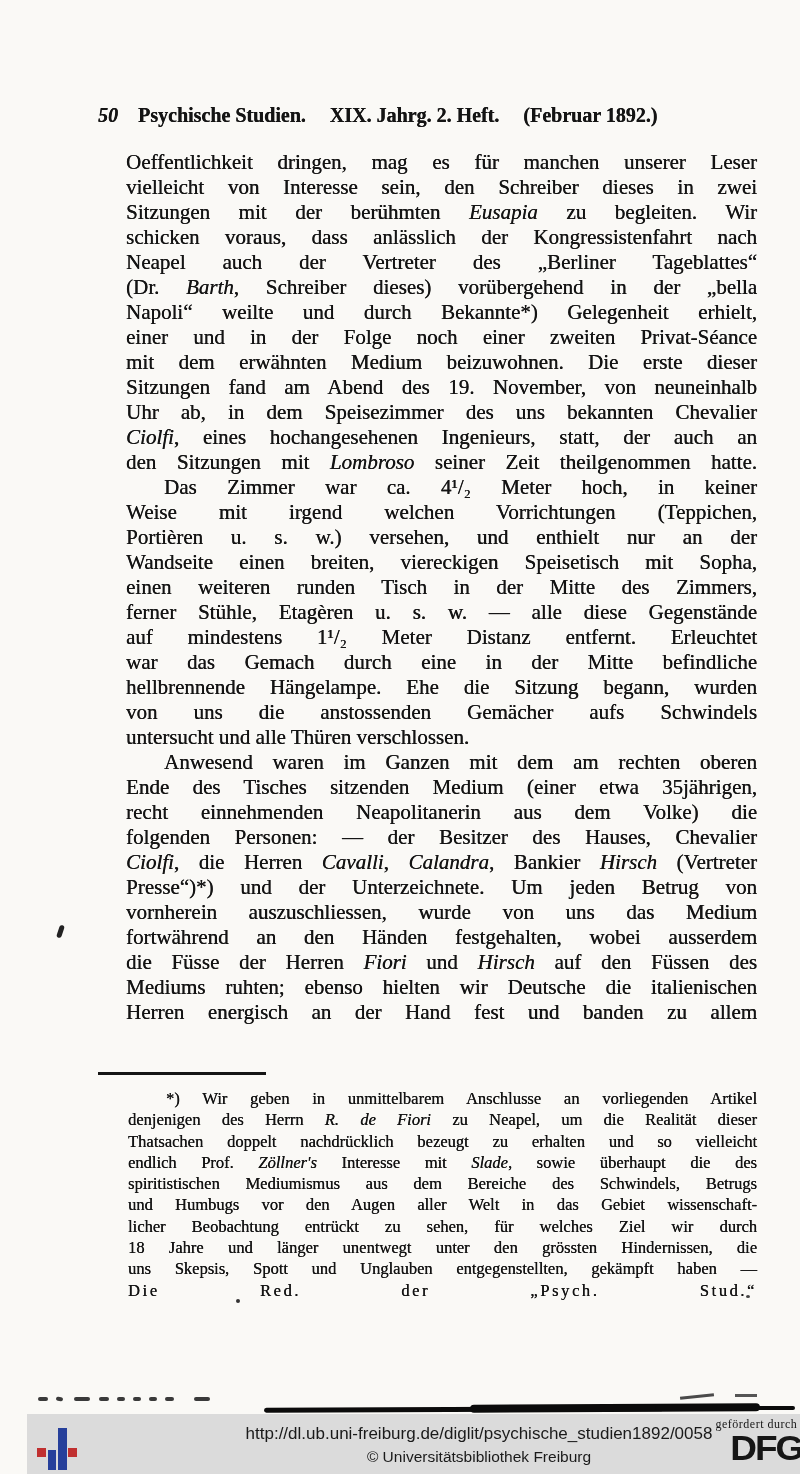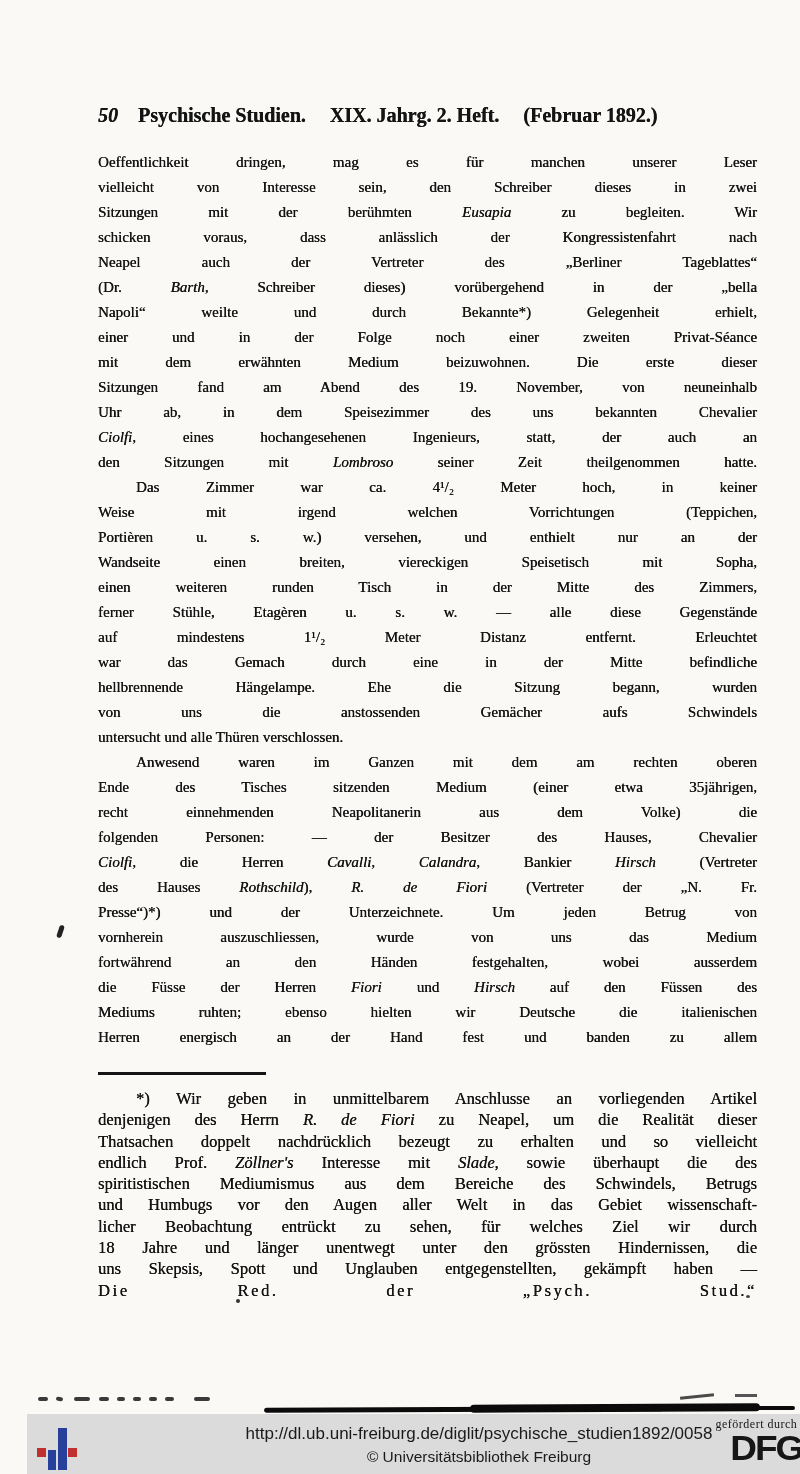--- a/index.html
+++ b/index.html
@@ -17,42 +17,44 @@
     font-weight:bold;font-size:20px;white-space:nowrap;
     text-shadow:0.3px 0 0 currentColor;
   }
   .header .pgnum{margin-right:20px;font-style:italic;}
   .header .tpart{margin-right:24px;}
   
   .bodytext{
     position:absolute;left:98px;top:150px;width:659px;
   }
   .bodytext .line{
-    height:25px;line-height:25px;font-size:15px;
+    height:25px;line-height:25px;font-size:21px;
     text-align:justify;text-align-last:justify;
     text-shadow:0.3px 0 0 currentColor;
     white-space:nowrap;
+    margin-left:28px;
   }
   .line.indent{padding-left:38px;}
   .line.flush{text-align-last:left;}
   .line.sperr{text-align-last:right;letter-spacing:2.6px;}
   .line i{font-style:italic;}
   
   .fnrule{
     position:absolute;left:98px;top:1072px;width:168px;height:3px;
     background:#151515;border:0;margin:0;
   }
   .footnote{
     position:absolute;left:98px;top:1088px;width:659px;
   }
   .footnote .line{
     height:21.3px;line-height:21.3px;font-size:16.5px;
     text-align:justify;text-align-last:justify;
     text-shadow:0.25px 0 0 currentColor;
     white-space:nowrap;
+    margin-left:30px;
   }
   
   .artifact{position:absolute;background:#1c1c1c;}
   .margin-mark{
     left:58px;top:925px;width:5px;height:13px;border-radius:3px;
     transform:rotate(18deg);background:#222;
   }
   .speck1{left:236px;top:1299px;width:4px;height:4px;border-radius:50%;background:#333;}
   .speck2{left:746px;top:1295px;width:4px;height:3px;border-radius:50%;background:#444;}
   .dash{top:1397px;height:4px;background:#3a3a3a;border-radius:2px;}
@@ -124,21 +126,20 @@
       <div class="line"><span>auf mindestens 1¹/₂ Meter Distanz entfernt.  Erleuchtet</span></div>
       <div class="line"><span>war das Gemach durch eine in der Mitte befindliche</span></div>
       <div class="line"><span>hellbrennende Hängelampe. Ehe die Sitzung begann, wurden</span></div>
       <div class="line"><span>von uns die anstossenden Gemächer aufs Schwindels</span></div>
       <div class="line flush"><span>untersucht und alle Thüren verschlossen.</span></div>
       <div class="line indent"><span>Anwesend waren im Ganzen mit dem am rechten oberen</span></div>
       <div class="line"><span>Ende des Tisches sitzenden Medium (einer etwa 35jährigen,</span></div>
       <div class="line"><span>recht einnehmenden Neapolitanerin aus dem Volke) die</span></div>
       <div class="line"><span>folgenden Personen: — der Besitzer des Hauses, Chevalier</span></div>
       <div class="line"><i>Ciolfi</i><span>, die Herren </span><i>Cavalli</i><span>, </span><i>Calandra</i><span>, Bankier </span><i>Hirsch</i><span> (Vertreter</span></div>
-      <div class="line"><span>des Hauses </span><i>Rothschild</i><span>), </span><i>R. de Fiori</i><span> (Vertreter der „N. Fr.</span></div>
       <div class="line"><span>Presse“)*) und der Unterzeichnete.  Um jeden Betrug von</span></div>
       <div class="line"><span>vornherein auszuschliessen, wurde von uns das Medium</span></div>
       <div class="line"><span>fortwährend an den Händen festgehalten, wobei ausserdem</span></div>
       <div class="line"><span>die Füsse der Herren </span><i>Fiori</i><span> und </span><i>Hirsch</i><span> auf den Füssen des</span></div>
       <div class="line"><span>Mediums ruhten; ebenso hielten wir Deutsche die italienischen</span></div>
       <div class="line"><span>Herren energisch an der Hand fest und banden zu allem</span></div>
     </div>
 
   <hr class="fnrule">
 

